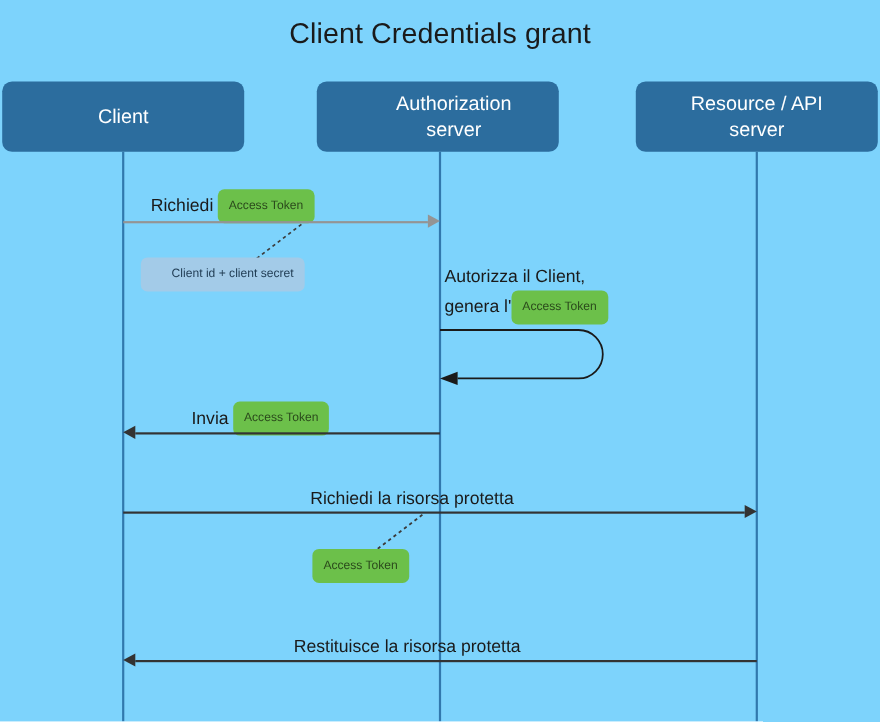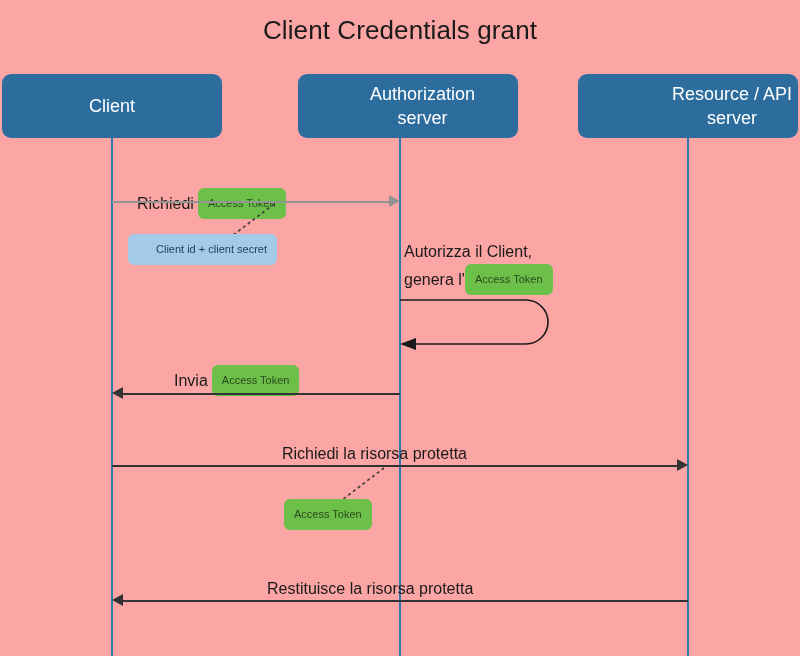--- a/index.html
+++ b/index.html
@@ -9,21 +9,21 @@
     background: #ffffff;
   }
   body {
     font-family: "Liberation Sans", sans-serif;
     -webkit-font-smoothing: antialiased;
   }
   #canvas {
     position: relative;
     width: 800px;
     height: 656px;
-    background: #fca5a5;
+    background: #7dd3fc;
     overflow: hidden;
   }
 
   
   .diagram-title {
     position: absolute;
     left: 0;
     top: 14px;
     width: 800px;
     text-align: center;
@@ -147,30 +147,30 @@
 
   <div class="diagram-title">Client Credentials grant</div>
 
   <div class="lifeline" style="left:111px;"></div>
   <div class="lifeline" style="left:399px;"></div>
   <div class="lifeline" style="left:687px;"></div>
 
   <div class="participant" style="left:2px;  width:220px;">
     <span class="plabel">Client</span>
   </div>
-  <div class="participant" style="left:298px; width:220px;padding-left:35px;">
+  <div class="participant" style="left:288px; width:220px;padding-left:35px;">
     <span class="plabel">Authorization
 server</span>
   </div>
-  <div class="participant" style="left:578px; width:220px;justify-content:flex-end;">
+  <div class="participant" style="left:578px; width:220px;">
     <span class="plabel">Resource / API
 server</span>
   </div>
 
-  <div class="msg-label" style="left:137px; top:188px;">
+  <div class="msg-label" style="left:137px; top:172px;">
     <span class="txt">Richiedi</span>
     <span class="badge green">Access Token</span>
   </div>
   <div class="msg-line gray" style="left:112px; top:201px; width:277px;"></div>
   <div class="arrow-head gray right" style="left:389px; top:195px;"></div>
 
   <div class="leader" style="left:230px; top:202px;">
     <svg width="48" height="36" viewBox="0 0 48 36">
       <line x1="44" y1="2" x2="2" y2="34" stroke="#3b3b3b" stroke-width="1.6" stroke-dasharray="3,3"></line>
     </svg>

